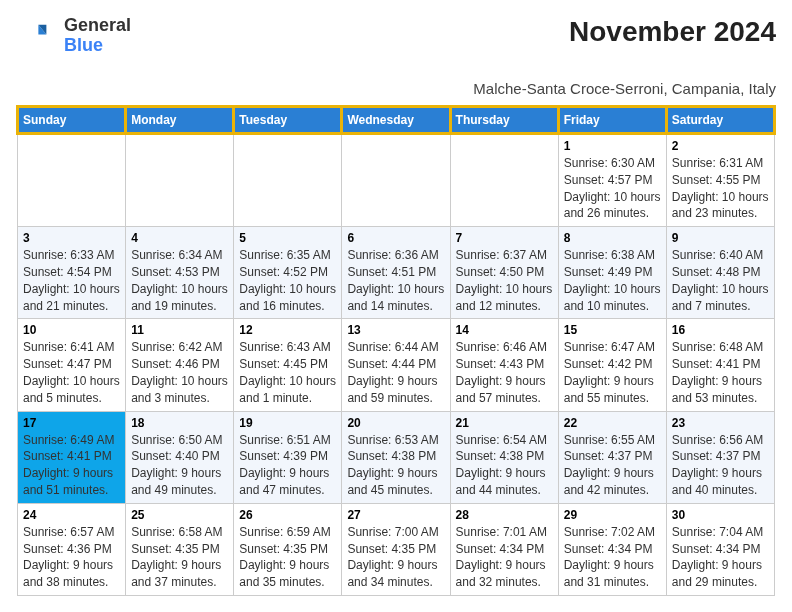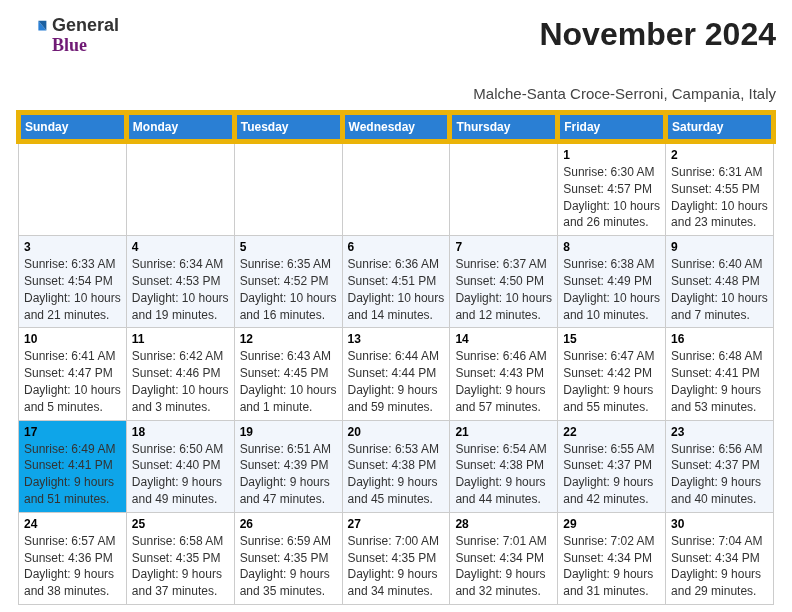--- a/index.html
+++ b/index.html
@@ -11,59 +11,60 @@
       padding: 16px;
     }
     .header-area {
       display: flex;
       align-items: flex-start;
       justify-content: space-between;
       margin-bottom: 8px;
     }
     .logo {
       display: flex;
-      gap: 4px;
+      align-items: center;
+      gap: 16px;
     }
     .logo-text {
       font-size: 18px;
       font-weight: bold;
       line-height: 1.1;
     }
     .logo-general { color: #333; }
-    .logo-blue { color: #701a75; font-family: Liberation Serif, serif; }
+    .logo-blue { color: #3b82f6; }
     .logo-icon {
       width: 32px;
       height: 32px;
     }
     .title-area {
       text-align: right;
     }
     .month-title {
-      font-size: 32px;
+      font-size: 28px;
       font-weight: bold;
       color: #222;
     }
     .subtitle {
       font-size: 15px;
       color: #444;
       margin-top: 32px;
     }
     .calendar {
       width: 100%;
       border-collapse: collapse;
       font-size: 11px;
     }
     .calendar th {
       background-color: #2a7fd4;
       color: #fff;
       padding: 5px 4px;
       text-align: left;
       font-size: 12px;
       font-weight: bold;
-      border: 5px solid #eab308;
+      border: 3px solid #eab308;
     }
     .calendar td {
       border: 1px solid #ccc;
       vertical-align: top;
       padding: 4px 5px;
       min-height: 80px;
       height: 90px;
       background: #fff;
       width: 14.28%;
     }

